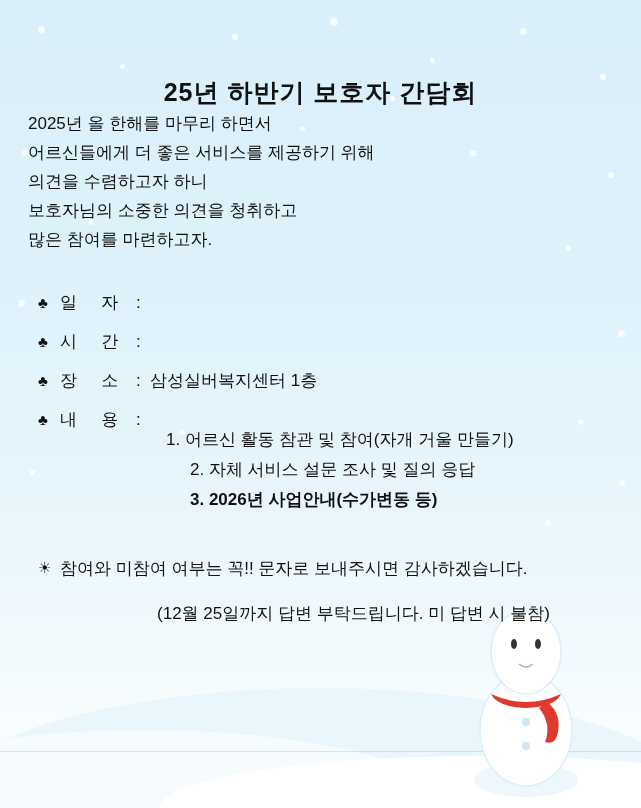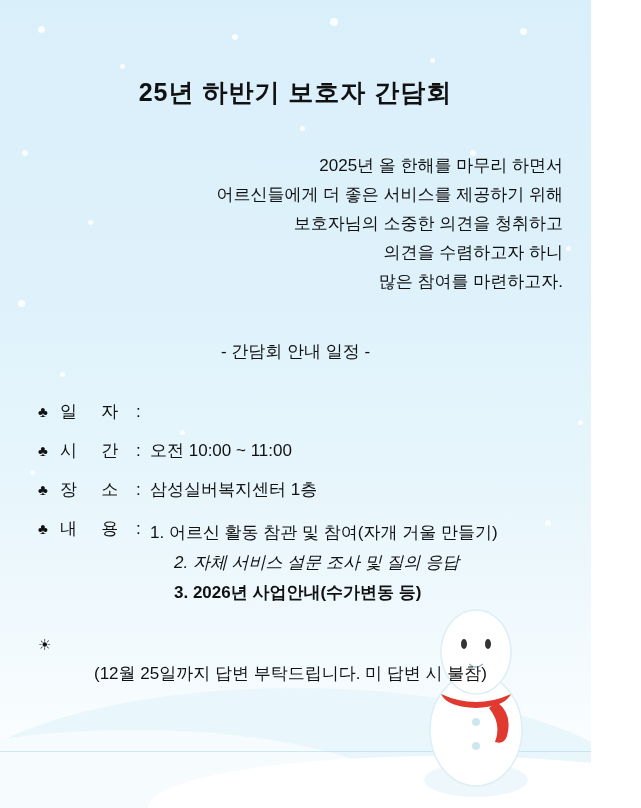--- a/index.html
+++ b/index.html
@@ -7,21 +7,21 @@
     padding: 0;
   }
   body {
     width: 641px;
     height: 808px;
     font-family: "Liberation Sans", sans-serif;
     overflow: hidden;
   }
   .poster {
     position: relative;
-    width: 591px;
+    width: 641px;
     height: 808px;
     background: linear-gradient(180deg, #d9effa 0%, #dff2fb 38%, #e8f6fc 62%, #f2fafd 80%, #ffffff 100%);
     overflow: hidden;
   }
   
   .snow {
     position: absolute;
     border-radius: 50%;
     background: #ffffff;
     opacity: 0.85;
@@ -72,22 +72,21 @@
   .title {
     text-align: center;
     font-size: 25px;
     font-weight: bold;
     color: #111111;
     letter-spacing: 1px;
     margin-top: 76px;
   }
 
   .intro {
-    margin-top: 42px;
-    text-align: right;
+    text-align: left;
     font-size: 17px;
     line-height: 29px;
     color: #111111;
   }
   .intro div { white-space: nowrap; }
 
   .schedule-head {
     margin-top: 44px;
     text-align: center;
     font-size: 17px;
@@ -120,40 +119,41 @@
   }
   .rsep {
     flex: 0 0 14px;
     line-height: 22px;
   }
   .rvalue {
     line-height: 22px;
     flex: 1 1 auto;
   }
   .sub-list {
-    margin: 0;
+    margin: 16px;
     padding: 0;
   }
   .sub-list div {
     line-height: 30px;
   }
 
   .note {
     margin-top: 26px;
     padding-left: 10px;
     font-size: 17px;
     color: #111111;
   }
   .note-line1 {
     display: flex;
     align-items: flex-start;
   }
   .note-line2 {
-    margin-top: 6px;
+    margin-top: 22px;
     padding-left: 56px;
+    text-align: center;
   }
 
   
   .snowman {
     position: absolute;
     right: 56px;
     bottom: 8px;
     width: 118px;
     height: 210px;
     z-index: 3;
@@ -205,65 +205,64 @@
     <circle cx="59" cy="156" r="4" fill="#cfe6f0"></circle>
   </svg>
 
   <div class="content">
 
     <div class="title">25년 하반기 보호자 간담회</div>
 
     <div class="intro">
       <div>2025년 올 한해를 마무리 하면서</div>
       <div>어르신들에게 더 좋은 서비스를 제공하기 위해</div>
+      <div>의견을 수렴하고자 하니</div>
       <div>보호자님의 소중한 의견을 청취하고</div>
-      <div>의견을 수렴하고자 하니</div>
       <div>많은 참여를 마련하고자.</div>
     </div>
 
-    <div class="schedule-head">- 간담회 안내 일정 -</div>
 
     <div class="details">
 
       <div class="row">
         <span class="bullet">♣</span>
         <span class="rlabel">일  자</span>
         <span class="rsep">:</span>
       </div>
 
       <div class="row">
         <span class="bullet">♣</span>
         <span class="rlabel">시  간</span>
         <span class="rsep">:</span>
-        <span class="rvalue">오전 10:00 ~ 11:00</span>
       </div>
 
       <div class="row">
         <span class="bullet">♣</span>
         <span class="rlabel">장  소</span>
         <span class="rsep">:</span>
         <span class="rvalue">삼성실버복지센터 1층</span>
       </div>
 
       <div class="row">
         <span class="bullet">♣</span>
         <span class="rlabel">내  용</span>
         <span class="rsep">:</span>
         <span class="rvalue">
           <div class="sub-list">
             <div>1. 어르신 활동 참관 및 참여(자개 거울 만들기)</div>
-            <div style="padding-left:24px;font-style:italic;">2. 자체 서비스 설문 조사 및 질의 응답</div>
+            <div style="padding-left:24px;">2. 자체 서비스 설문 조사 및 질의 응답</div>
             <div style="padding-left:24px;font-weight:bold;">3. 2026년 사업안내(수가변동 등)</div>
           </div>
         </span>
       </div>
 
     </div>
 
     <div class="note">
       <div class="note-line1">
         <span class="bullet">☀</span>
+        <span>참여와 미참여 여부는 꼭!! 문자로 보내주시면 감사하겠습니다.</span>
       </div>
       <div class="note-line2">(12월 25일까지 답변 부탁드립니다. 미 답변 시 불참)</div>
     </div>
 
   </div>
 </div>
 
 </body></html>

